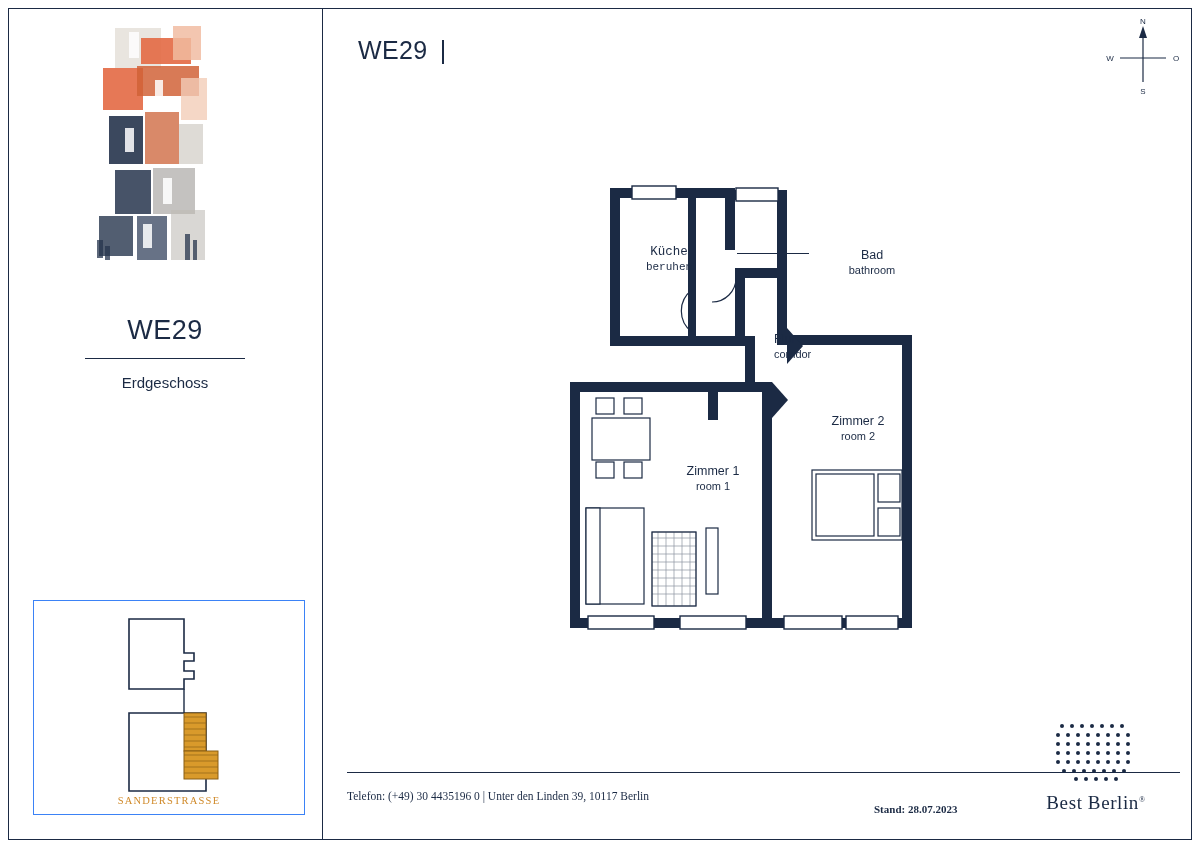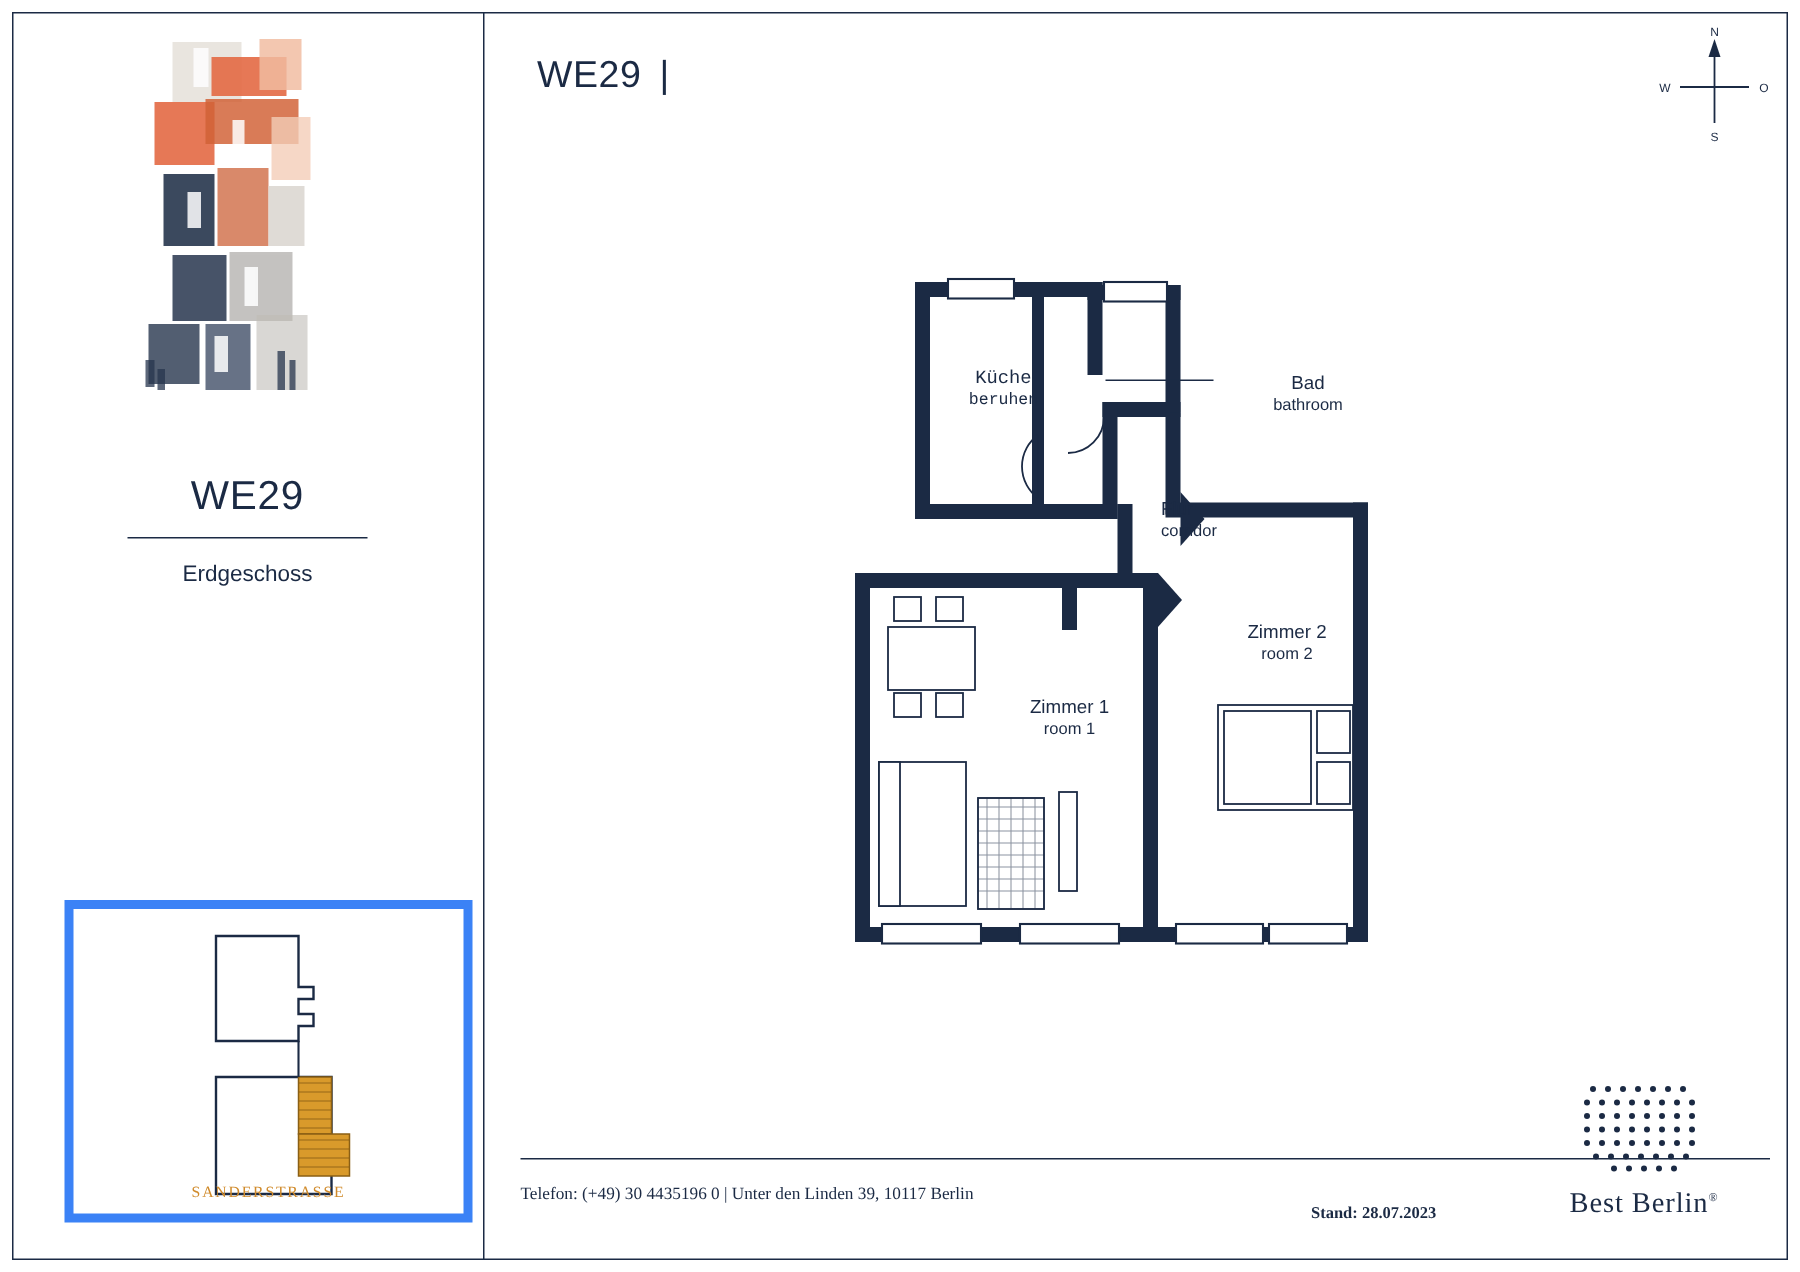--- a/index.html
+++ b/index.html
@@ -72,23 +72,22 @@
     color: #1b2a44;
   }
   .unit-sub sup { font-size: 9px; vertical-align: super; }
 
   .map-box {
     position: absolute;
     left: 33px;
     top: 600px;
     width: 272px;
     height: 215px;
-    border: 6px solid #3b82f6;
+    border: 1px solid #3b82f6;
     box-sizing: border-box;
-    margin-left: 10px;
   }
   .map-caption {
     position: absolute;
     left: 0;
     bottom: 8px;
     width: 100%;
     text-align: center;
     font-size: 10.5px;
     letter-spacing: 1.2px;
     color: #d08a2a;

